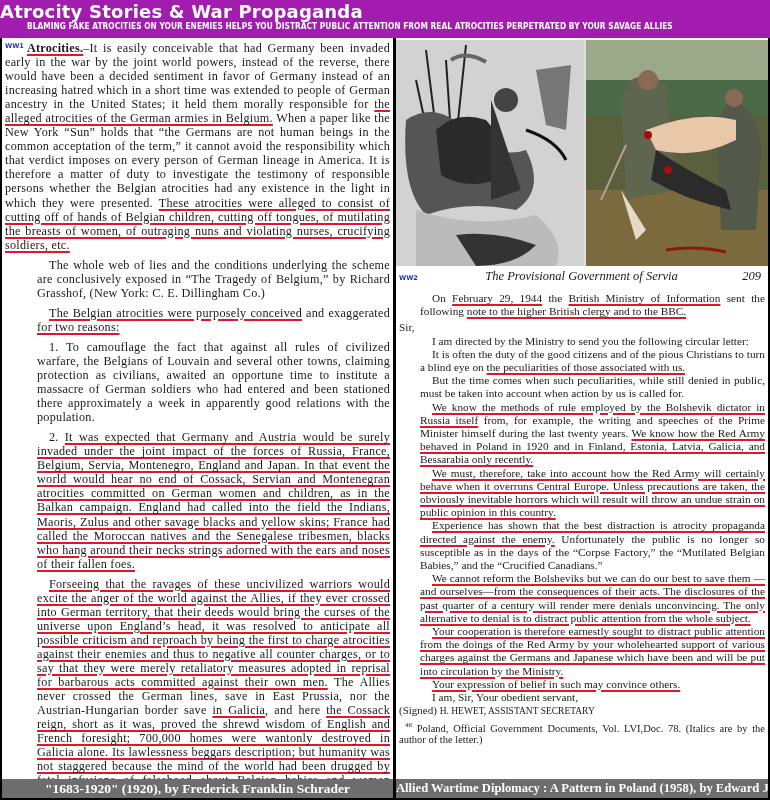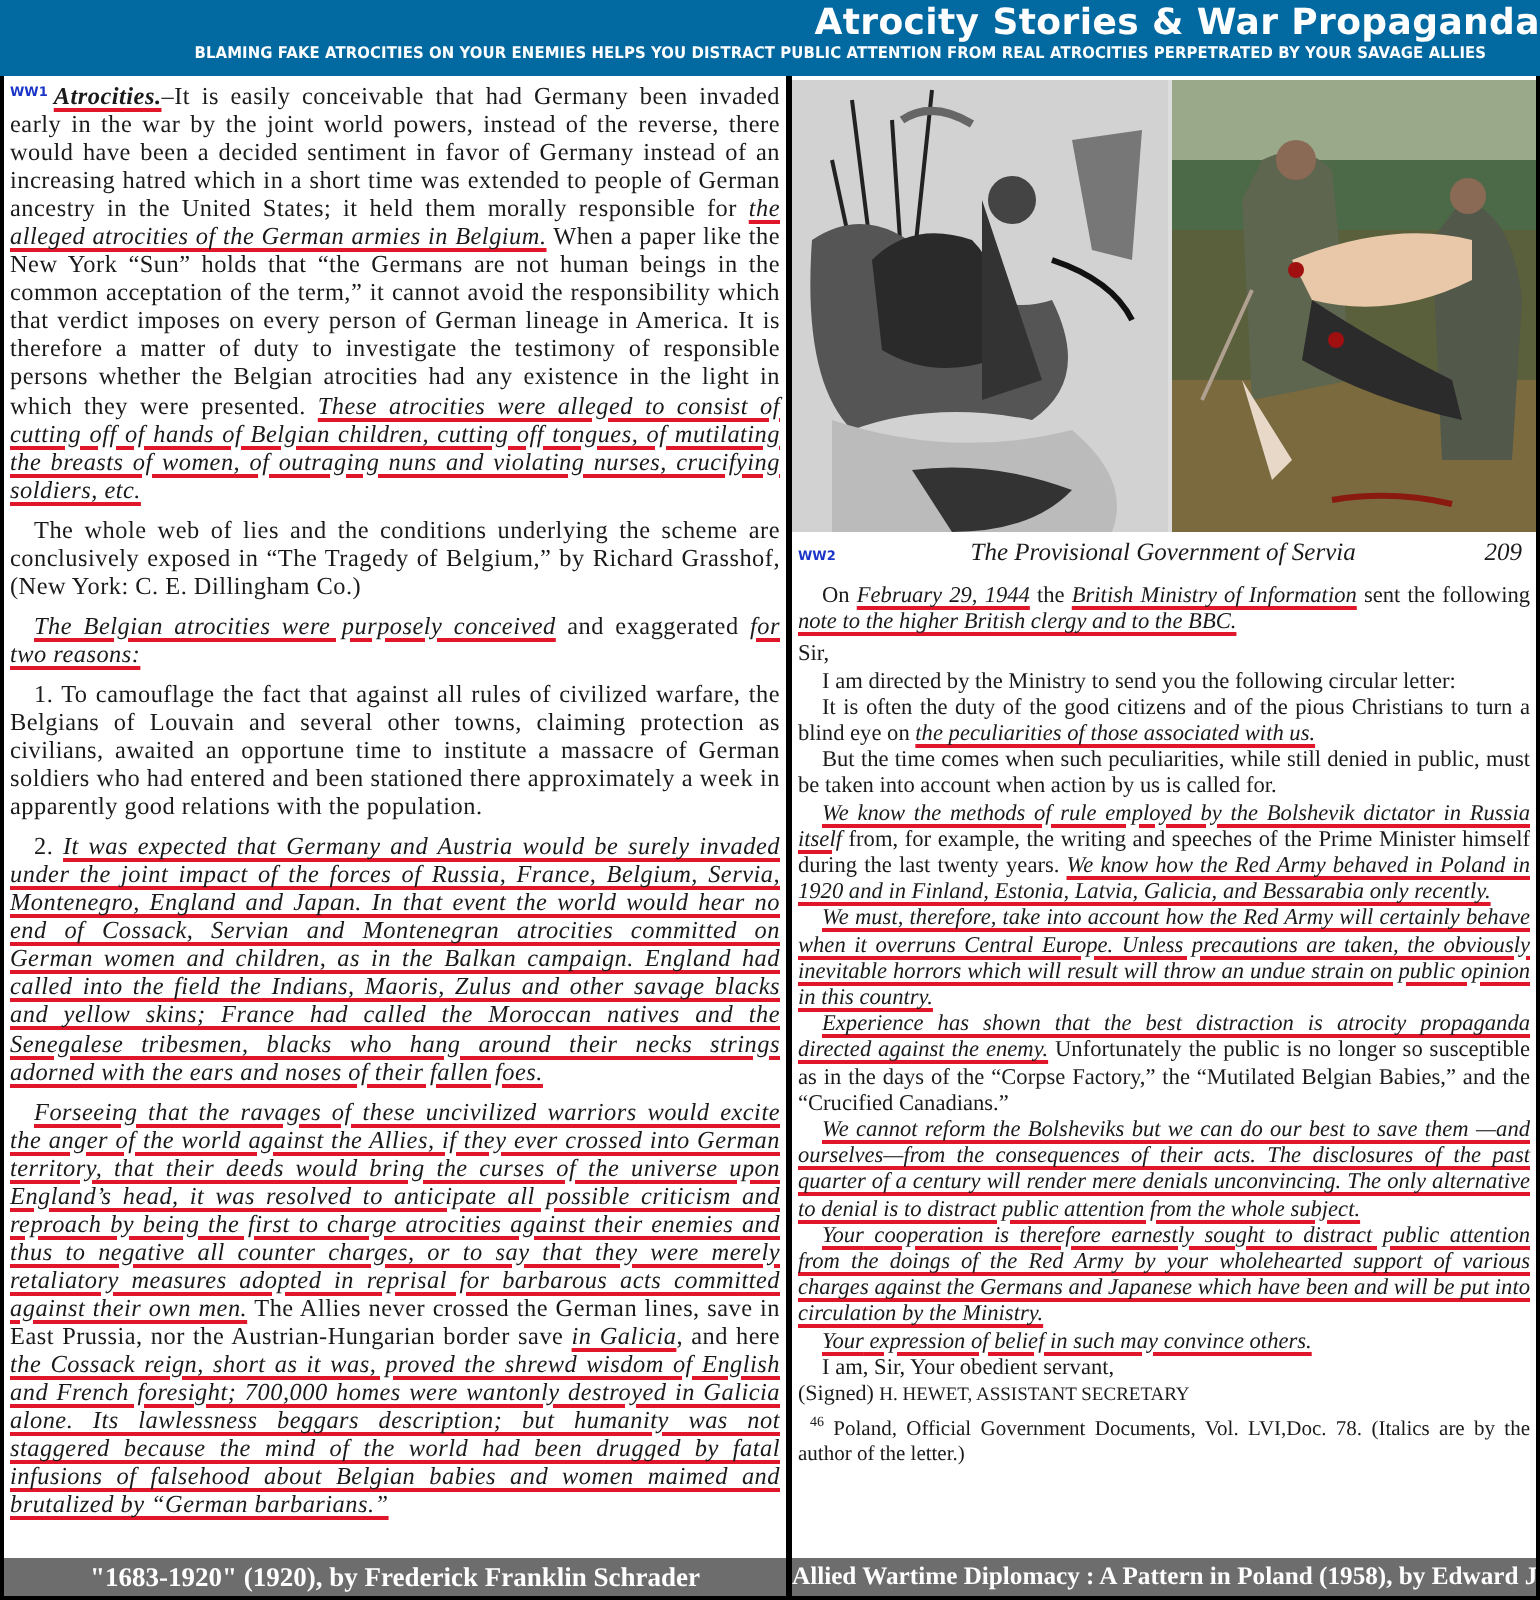--- a/index.html
+++ b/index.html
@@ -1,42 +1,42 @@
 <!DOCTYPE html>
 <html><head>
   <meta charset="utf-8">
   <style>
     * { box-sizing: border-box; margin: 0; padding: 0; }
     html, body { width: 770px; height: 800px; overflow: hidden; background: #000; }
     body { position: relative; font-family: "Liberation Serif", "DejaVu Serif", serif; }
 
-    .header { position: absolute; left: 0; top: 0; width: 770px; height: 38px; background: #0369a1; text-align: right; }
+    .header { position: absolute; left: 0; top: 0; width: 770px; height: 38px; background: #a21caf; text-align: left; }
     .title { color: #fff; font-family: "DejaVu Sans", sans-serif; font-weight: bold; font-size: 18px; line-height: 19px; padding-top: 2px; letter-spacing: 0.2px; }
     .subtitle { color: #fff; font-family: "DejaVu Sans", sans-serif; font-weight: bold; font-size: 8px; line-height: 12px; letter-spacing: 0.05px; white-space: nowrap; transform: scaleX(0.93); transform-origin: center; }
 
     .left-panel { position: absolute; left: 2px; top: 38px; width: 391px; height: 741px; background: #fff; overflow: hidden; }
     .left-text { padding: 1px 3px 0 3px; font-size: 12.2px; line-height: 14.05px; color: #1a1a1a; text-align: justify; letter-spacing: 0.25px; }
     .left-text p { margin: 0; }
-    .left-text p.ind { text-indent: 12px; margin-top: 6px; }
+    .left-text p.ind { text-indent: 12px; margin-top: 6px; margin-left: 32px; }
     .tag { display: inline-block; color: #1a35c8; font-family: "DejaVu Sans", sans-serif; font-size: 6.5px; font-weight: bold; vertical-align: 4px; margin-right: 3px; letter-spacing: 0; }
-    .hl { text-decoration: underline; text-decoration-color: #e0162b; text-decoration-thickness: 1.5px; text-underline-offset: 2px; font-style: italic; }
+    .hl { text-decoration: underline; text-decoration-color: #e0162b; text-decoration-thickness: 1.5px; text-underline-offset: 2px; }
     .bold { font-weight: bold; }
 
     .caption { position: absolute; height: 19px; background: #6d6d6d; color: #fff; font-weight: bold; text-align: center; font-size: 13.5px; line-height: 19px; white-space: nowrap; overflow: hidden; }
     .caption.left { left: 2px; top: 779px; width: 391px; }
     .caption.right { left: 396px; top: 779px; width: 372px; font-size: 12.6px; }
 
     .right-panel { position: absolute; left: 396px; top: 38px; width: 372px; height: 741px; background: #fff; overflow: hidden; }
     .images { position: absolute; left: 0; top: 2px; width: 372px; height: 226px; display: flex; gap: 2px; background: #ddd; }
     .img-sketch { width: 188px; height: 226px; background: #cfcfcf; position: relative; overflow: hidden; }
     .img-painting { flex: 1; height: 226px; background: #6b7a52; position: relative; overflow: hidden; }
 
     .right-text { position: absolute; left: 0; top: 230px; width: 372px; padding: 0 3px; font-size: 11.3px; line-height: 13.2px; color: #1a1a1a; text-align: justify; }
     .right-text p { margin: 0; }
-    .right-text p.ind { text-indent: 12px; }
+    .right-text p.ind { text-indent: 12px; margin-left: 21px; }
     .page-head { display: flex; justify-content: space-between; align-items: baseline; font-style: italic; font-size: 12.5px; line-height: 16px; padding-right: 4px; gap: 24px; }
     .page-head .tag { font-style: normal; }
     .gap { height: 6px; }
     .sig { text-align: left; font-size: 11px; }
     .sc { font-variant: small-caps; font-size: 9.5px; }
     .foot { font-size: 10.5px; line-height: 12px; margin-top: 7px; text-indent: 6px; }
     .it { }
   </style>
 </head>
 <body>

